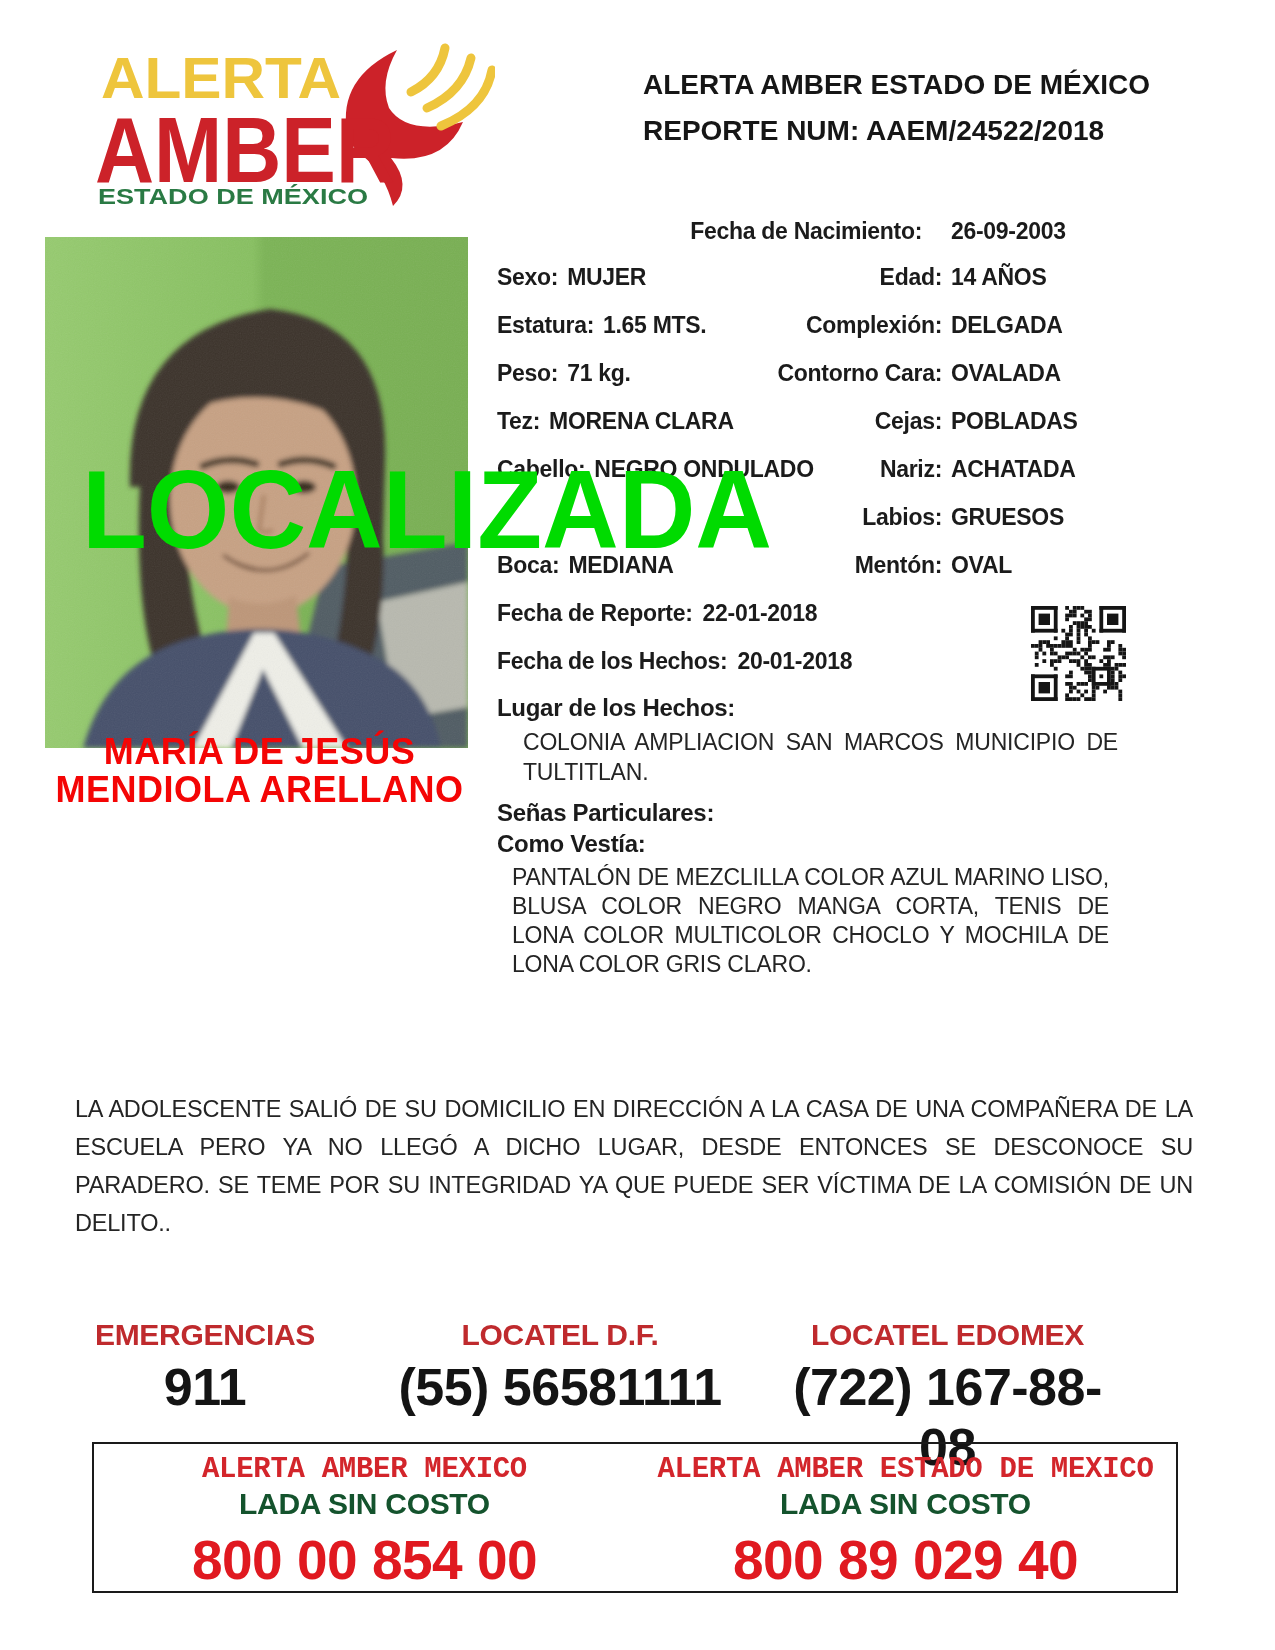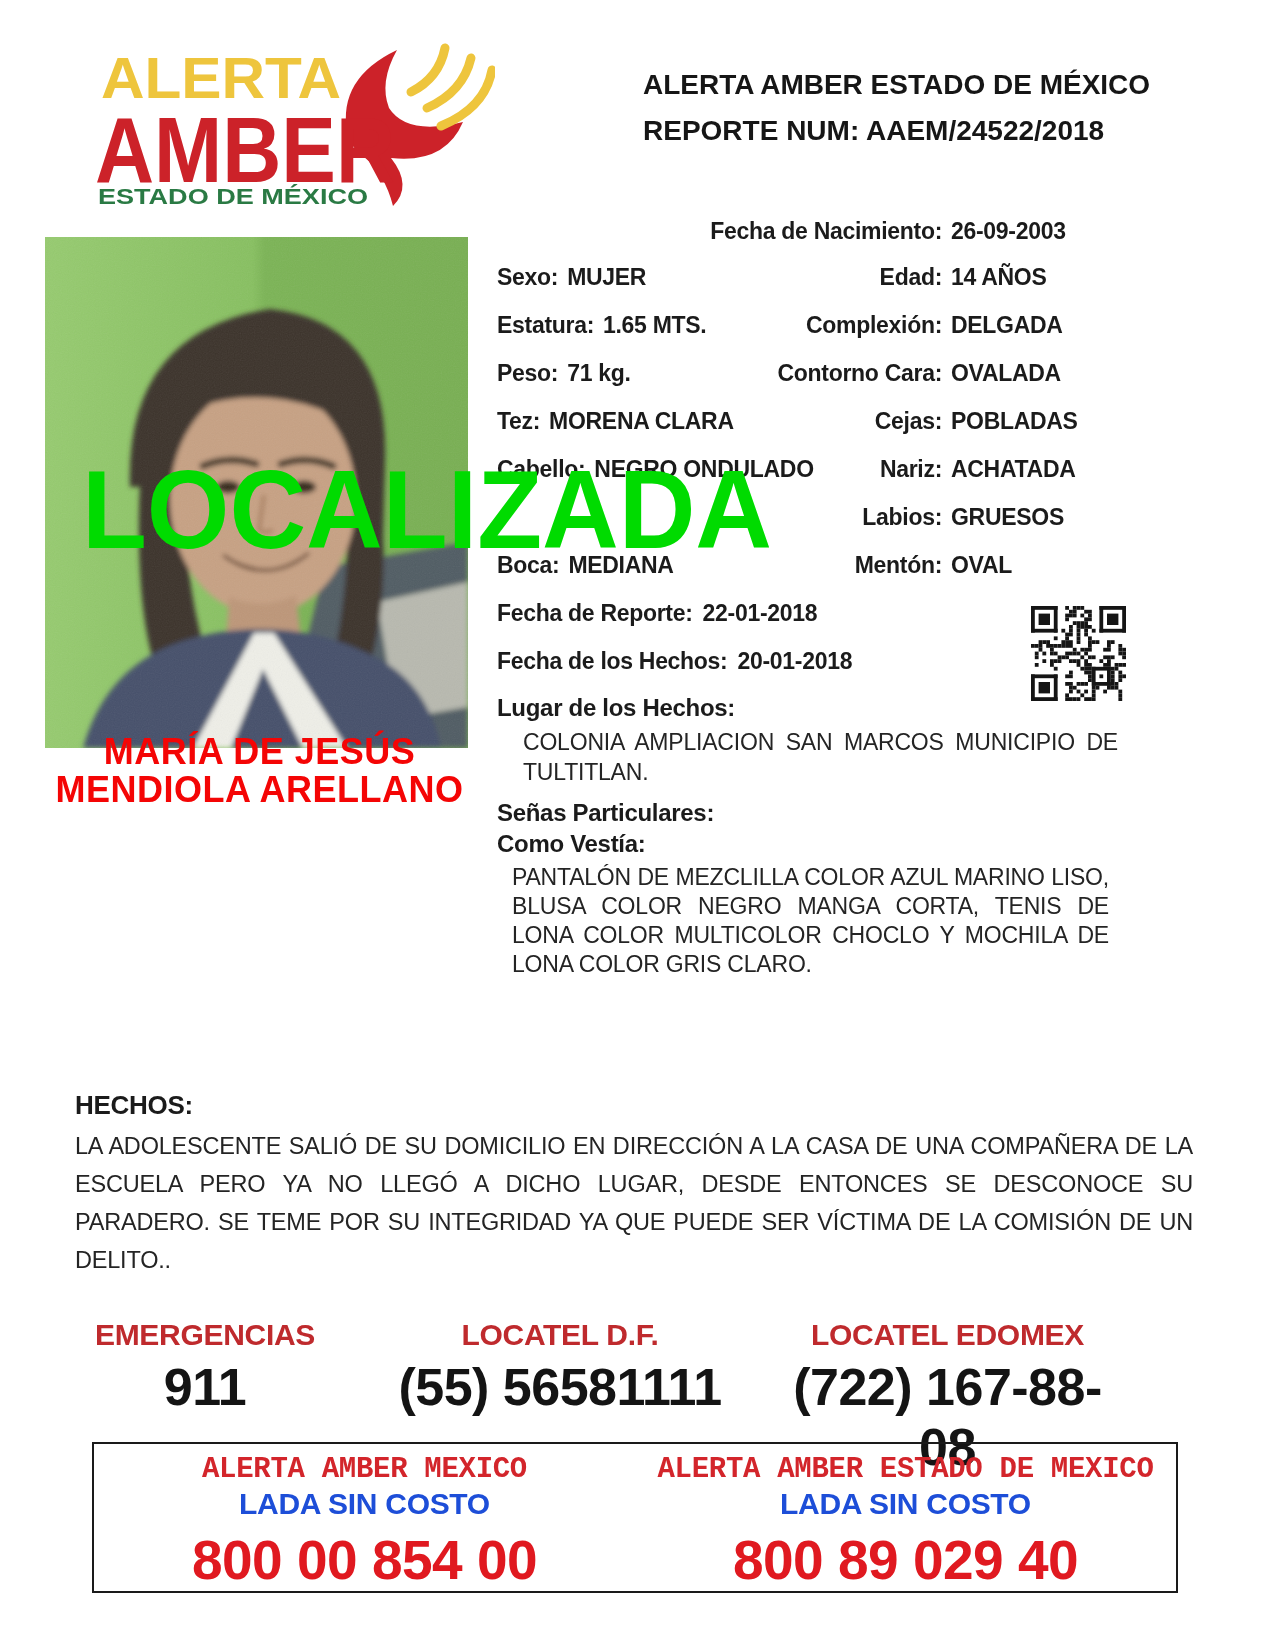--- a/index.html
+++ b/index.html
@@ -13,21 +13,21 @@
   .hdr{position:absolute;left:643px;top:62px;width:540px;font-weight:bold;font-size:28px;line-height:46px;color:#161616;}
   
   .photo{position:absolute;left:45px;top:237px;width:423px;height:511px;}
   
   .wm{position:absolute;left:82px;top:448px;width:705px;height:130px;z-index:30;pointer-events:none;}
   
   .name{position:absolute;left:47px;top:733px;width:425px;text-align:center;
         font-weight:bold;font-size:36px;line-height:38px;letter-spacing:.5px;}
   
   .fields{position:absolute;left:497px;top:218px;width:612px;font-size:23px;font-weight:bold;letter-spacing:-.3px;}
-  .pair-right{display:flex;width:100%;margin-bottom:17px;}
+  .pair-right{display:flex;width:100%;margin-bottom:17px;gap:20px;}
   .pair-right .rl{flex:1;text-align:right;white-space:nowrap;}
   .pair-right .rv{width:158px;padding-left:9px;white-space:nowrap;}
   .frow{display:flex;width:100%;margin-bottom:18px;line-height:30px;align-items:flex-end;}
   .cell-l{width:305px;white-space:nowrap;overflow:visible;}
   .cell-l .v{margin-left:9px;}
   .cell-r{flex:1;display:flex;}
   .cell-r .rl{flex:1;text-align:right;white-space:nowrap;}
   .cell-r .rv{width:158px;padding-left:9px;white-space:nowrap;}
   .single{margin-bottom:18px;line-height:30px;white-space:nowrap;}
   .single .v{margin-left:10px;}
@@ -45,21 +45,21 @@
   .contacts{position:absolute;left:0;top:1318px;width:1275px;height:110px;}
   .contact{position:absolute;text-align:center;}
   .c1{left:60px;width:290px;} .c2{left:380px;width:360px;} .c3{left:770px;width:355px;}
   .contact .cl{color:#bf2a2d;font-weight:bold;font-size:30px;letter-spacing:-.3px;}
   .contact .cn{color:#141414;font-weight:bold;font-size:52px;margin-top:5px;letter-spacing:-.5px;}
   
   .fbox{position:absolute;left:92px;top:1442px;width:1086px;height:151px;border:2px solid #1a1a1a;
         display:flex;box-sizing:border-box;}
   .fcol{flex:1;text-align:center;padding-top:9px;}
   .fcol .ft{color:#d3252b;font-weight:bold;font-size:29px;letter-spacing:-.3px;font-family:Liberation Mono, monospace;}
-  .fcol .fs{color:#1d4ed8;font-weight:bold;font-size:30px;letter-spacing:-.3px;margin-top:1px;}
+  .fcol .fs{color:#14532d;font-weight:bold;font-size:30px;letter-spacing:-.3px;margin-top:1px;}
   .fcol .fn{color:#e01920;font-weight:bold;font-size:55px;letter-spacing:-.5px;margin-top:7px;}
 </style>
 </head>
 <body>
 
 <div class="page">
 
   <svg class="logo" viewBox="0 0 400 172">
     <g>
       <path d="M252,96 Q243,42 302,14 Q284,46 294,72 Q312,100 368,86 Q350,128 296,122 Q318,150 298,170 Q290,138 268,120 Q254,110 252,96 Z" fill="#CC2229"></path>
@@ -387,21 +387,20 @@
       <rect x="91.19999999999999" y="57" width="3.8" height="3.8" fill="#151515"></rect>
       <rect x="91.19999999999999" y="68.39999999999999" width="3.8" height="3.8" fill="#151515"></rect>
       <rect x="60.8" y="60.8" width="19" height="3.8" fill="#151515"></rect>
       <rect x="60.8" y="76" width="19" height="3.8" fill="#151515"></rect>
       <rect x="60.8" y="60.8" width="3.8" height="19" fill="#151515"></rect>
       <rect x="76" y="60.8" width="3.8" height="19" fill="#151515"></rect>
       <rect x="68.39999999999999" y="68.39999999999999" width="3.8" height="3.8" fill="#151515"></rect>
     </svg>
 
   <div class="hechos">
-    <h3>HECHOS:</h3>
     <p>LA ADOLESCENTE SALIÓ DE SU DOMICILIO EN DIRECCIÓN A LA CASA DE UNA COMPAÑERA DE LA ESCUELA PERO YA NO LLEGÓ A DICHO LUGAR, DESDE ENTONCES SE DESCONOCE SU PARADERO. SE TEME POR SU INTEGRIDAD YA QUE PUEDE SER VÍCTIMA DE LA COMISIÓN DE UN DELITO..</p>
   </div>
 
   <div class="contacts">
     <div class="contact c1">
       <div class="cl">EMERGENCIAS</div>
       <div class="cn">911</div>
     </div>
     <div class="contact c2">
       <div class="cl">LOCATEL D.F.</div>

